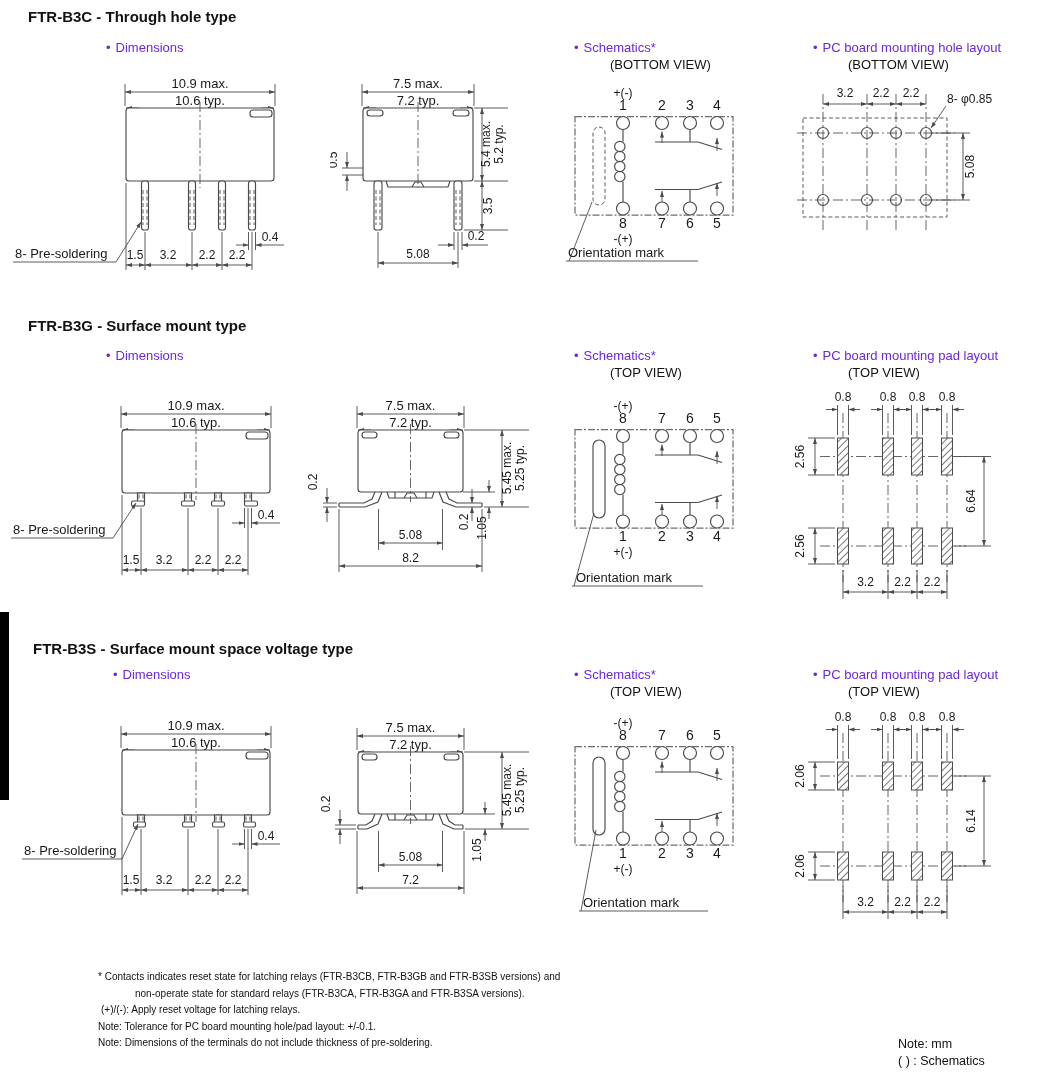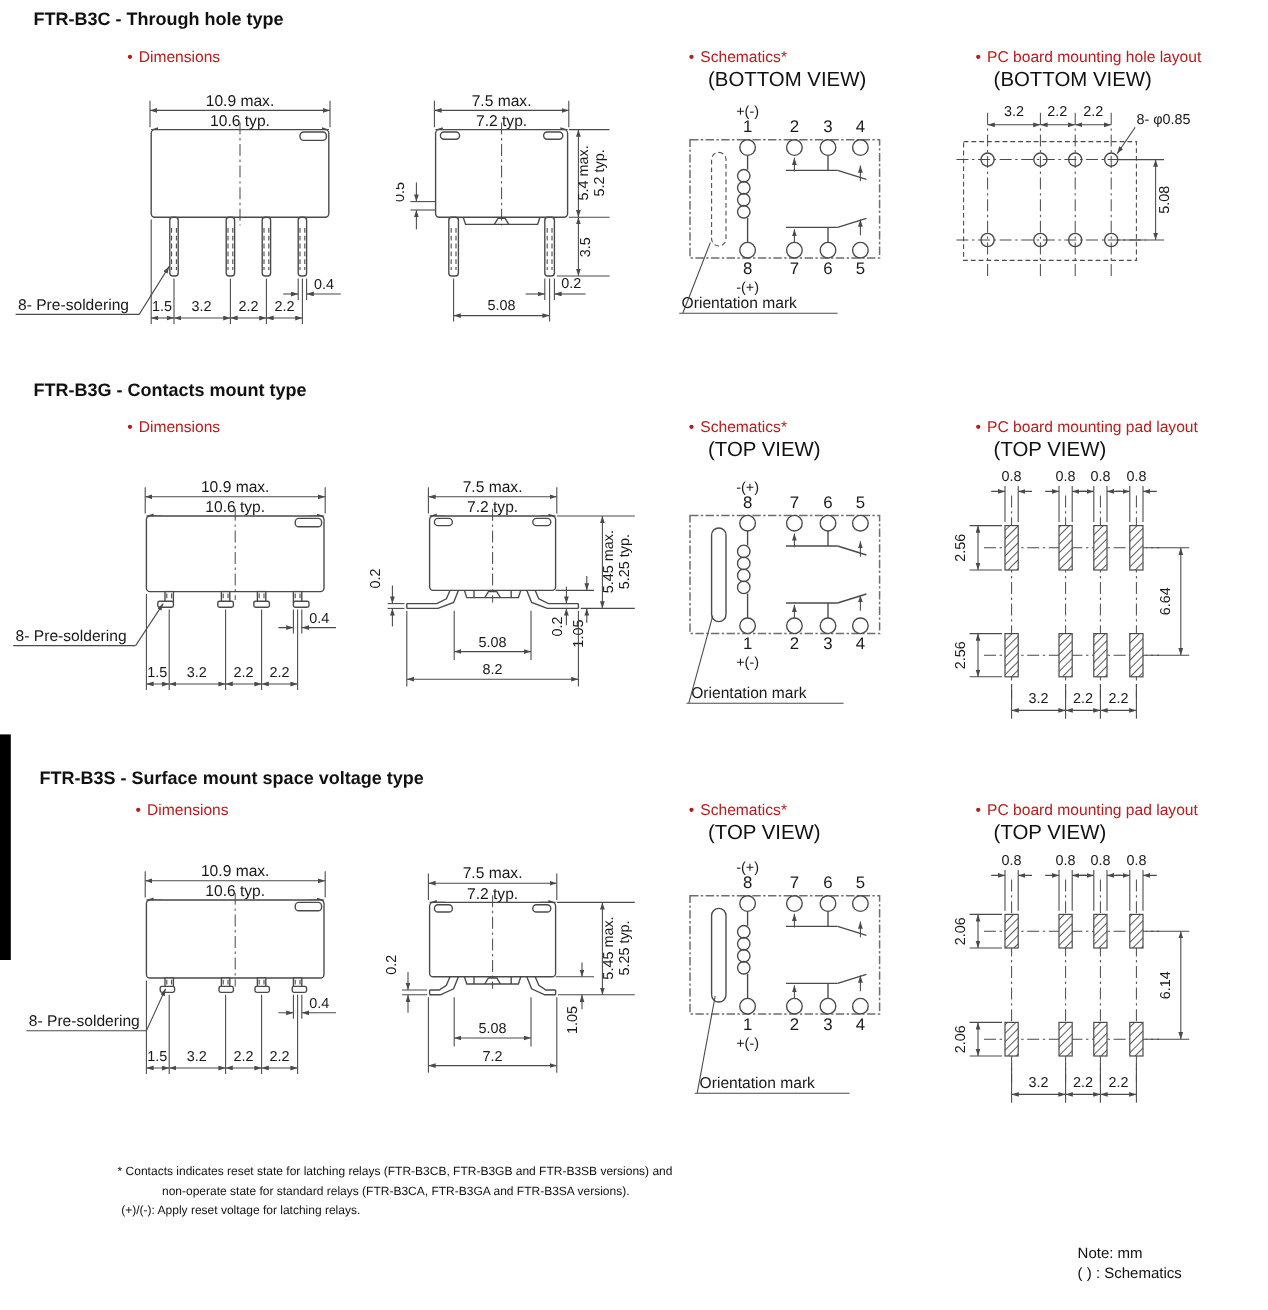--- a/index.html
+++ b/index.html
@@ -1,21 +1,21 @@
 <!DOCTYPE html>
 <html><head>
 <meta charset="utf-8">
 <style>
   html,body{margin:0;padding:0;background:#fff;}
   #page{position:relative;width:1057px;height:1092px;background:#fff;overflow:hidden;
         font-family:"Liberation Sans",sans-serif;color:#1a1a1a;}
   .sect-title{position:absolute;font-size:15px;font-weight:700;color:#111;white-space:nowrap;}
-  .lbl{position:absolute;font-size:13px;color:#b91c1c;white-space:nowrap;}
+  .lbl{position:absolute;font-size:13px;color:#6d28d9;white-space:nowrap;}
   .lbl .b{margin-right:5px;}
-  .viewline{position:absolute;font-size:17px;color:#111;white-space:nowrap;}
+  .viewline{position:absolute;font-size:13px;color:#111;white-space:nowrap;margin-left:20px;}
   .diag{position:absolute;}
   .blackbar{position:absolute;left:0;top:612px;width:9px;height:188px;background:#000;}
   .fnotes{position:absolute;left:98px;top:969px;font-size:10px;line-height:16.5px;color:#111;}
   .fnotes .ind7{padding-left:7px;margin-left:30px;} .fnotes .ind3{padding-left:3px;}
   .unitnote{position:absolute;left:898px;top:1036px;font-size:12.5px;line-height:16.5px;color:#111;}
   
   svg text{font-family:"Liberation Sans",sans-serif;fill:#1a1a1a;}
   .t12{font-size:12px;} .t13{font-size:13px;} .t14{font-size:14px;}
   .mid{text-anchor:middle;}
   .ln{stroke:#4a4a4a;stroke-width:1.15;fill:none;}
@@ -258,21 +258,21 @@
   <text class="t12" x="152" y="23">8- φ0.85</text>
   <line class="dm" x1="151" y1="26" x2="136" y2="48" marker-end="url(#arrE)"></line>
   <g class="dm">
     <line x1="137" y1="53" x2="175" y2="53"></line>
         <line x1="137" y1="120" x2="175" y2="120"></line>
     <line x1="168" y1="53" x2="168" y2="120" marker-start="url(#arrS)" marker-end="url(#arrE)"></line>
   </g>
   <text class="t12 mid" transform="rotate(-90 179 86.5)" x="179" y="86.5">5.08</text>
 </svg>
 
-<div class="sect-title" style="left:28px;top:317px">FTR-B3G - Contacts mount type</div>
+<div class="sect-title" style="left:28px;top:317px">FTR-B3G - Surface mount type</div>
 <div class="lbl" style="left:106px;top:348px"><span class="b">•</span><span>Dimensions</span></div>
 <div class="lbl" style="left:574px;top:348px"><span class="b">•</span><span>Schematics*</span></div>
 <div class="viewline" style="left:590px;top:365px">(TOP VIEW)</div>
 <div class="lbl" style="left:813px;top:348px"><span class="b">•</span><span>PC board mounting pad layout</span></div>
 <div class="viewline" style="left:828px;top:365px">(TOP VIEW)</div>
 
 <svg class="diag" style="left:10px;top:382px" width="320" height="210" viewBox="0 0 320 210">
   <g class="dm">
     <line x1="111" y1="24" x2="111" y2="46"></line>
         <line x1="261" y1="24" x2="261" y2="46"></line>
@@ -775,19 +775,21 @@
   </g>
   <text class="t12 mid" x="70.5" y="201">3.2</text>
   <text class="t12 mid" x="107.5" y="201">2.2</text>
   <text class="t12 mid" x="137" y="201">2.2</text>
 </svg>
 
 <div class="fnotes">
   <div>* Contacts indicates reset state for latching relays (FTR-B3CB, FTR-B3GB and FTR-B3SB versions) and</div>
   <div class="ind7">non-operate state for standard relays (FTR-B3CA, FTR-B3GA and FTR-B3SA versions).</div>
   <div class="ind3">(+)/(-): Apply reset voltage for latching relays.</div>
+  <div>Note: Tolerance for PC board mounting hole/pad layout: +/-0.1.</div>
+  <div>Note: Dimensions of the terminals do not include thickness of pre-soldering.</div>
 </div>
 <div class="unitnote">
   <div>Note: mm</div>
   <div>( ) : Schematics</div>
 </div>
 
 </div>
 
 </body></html>

